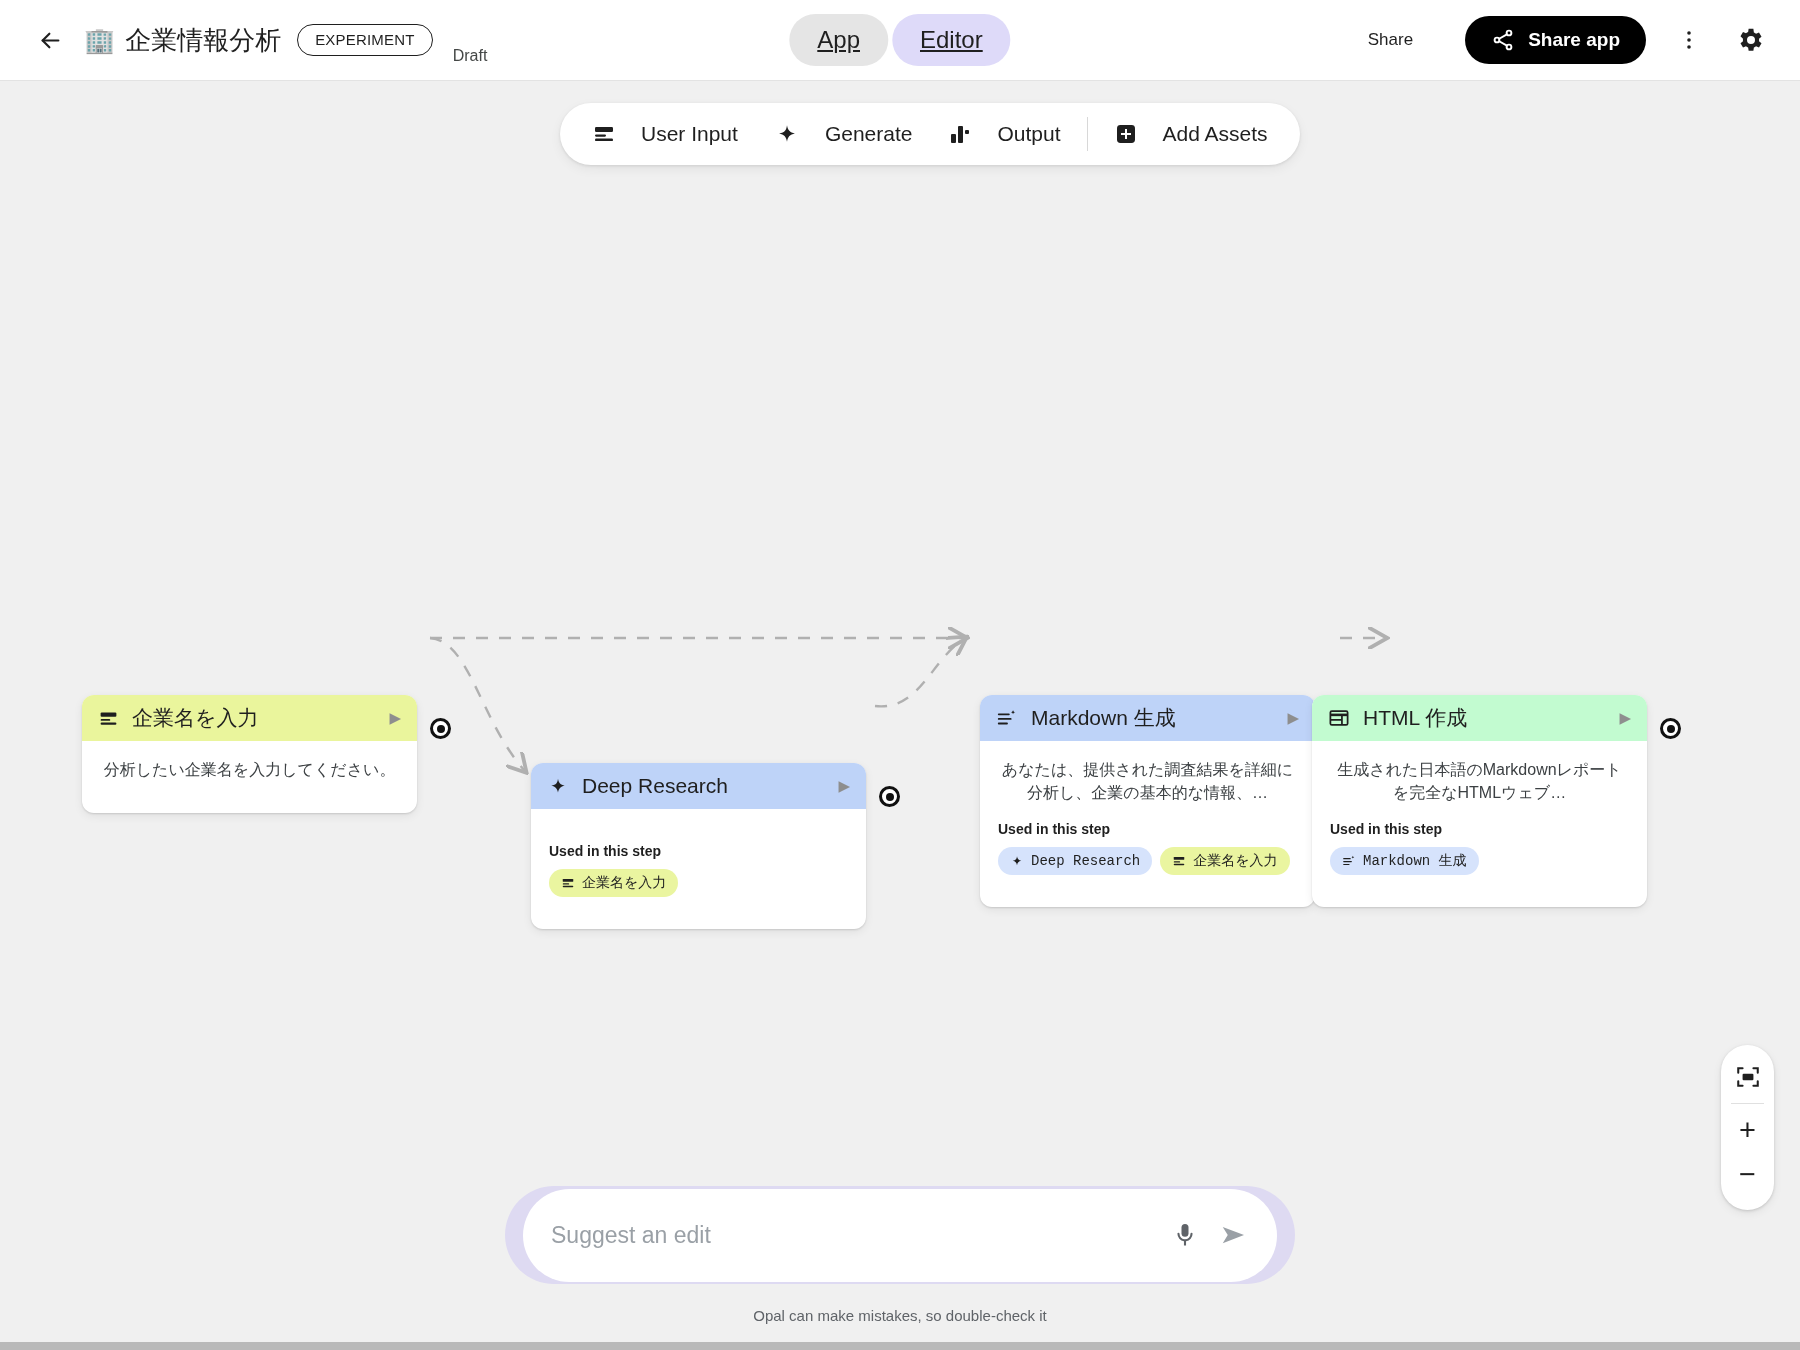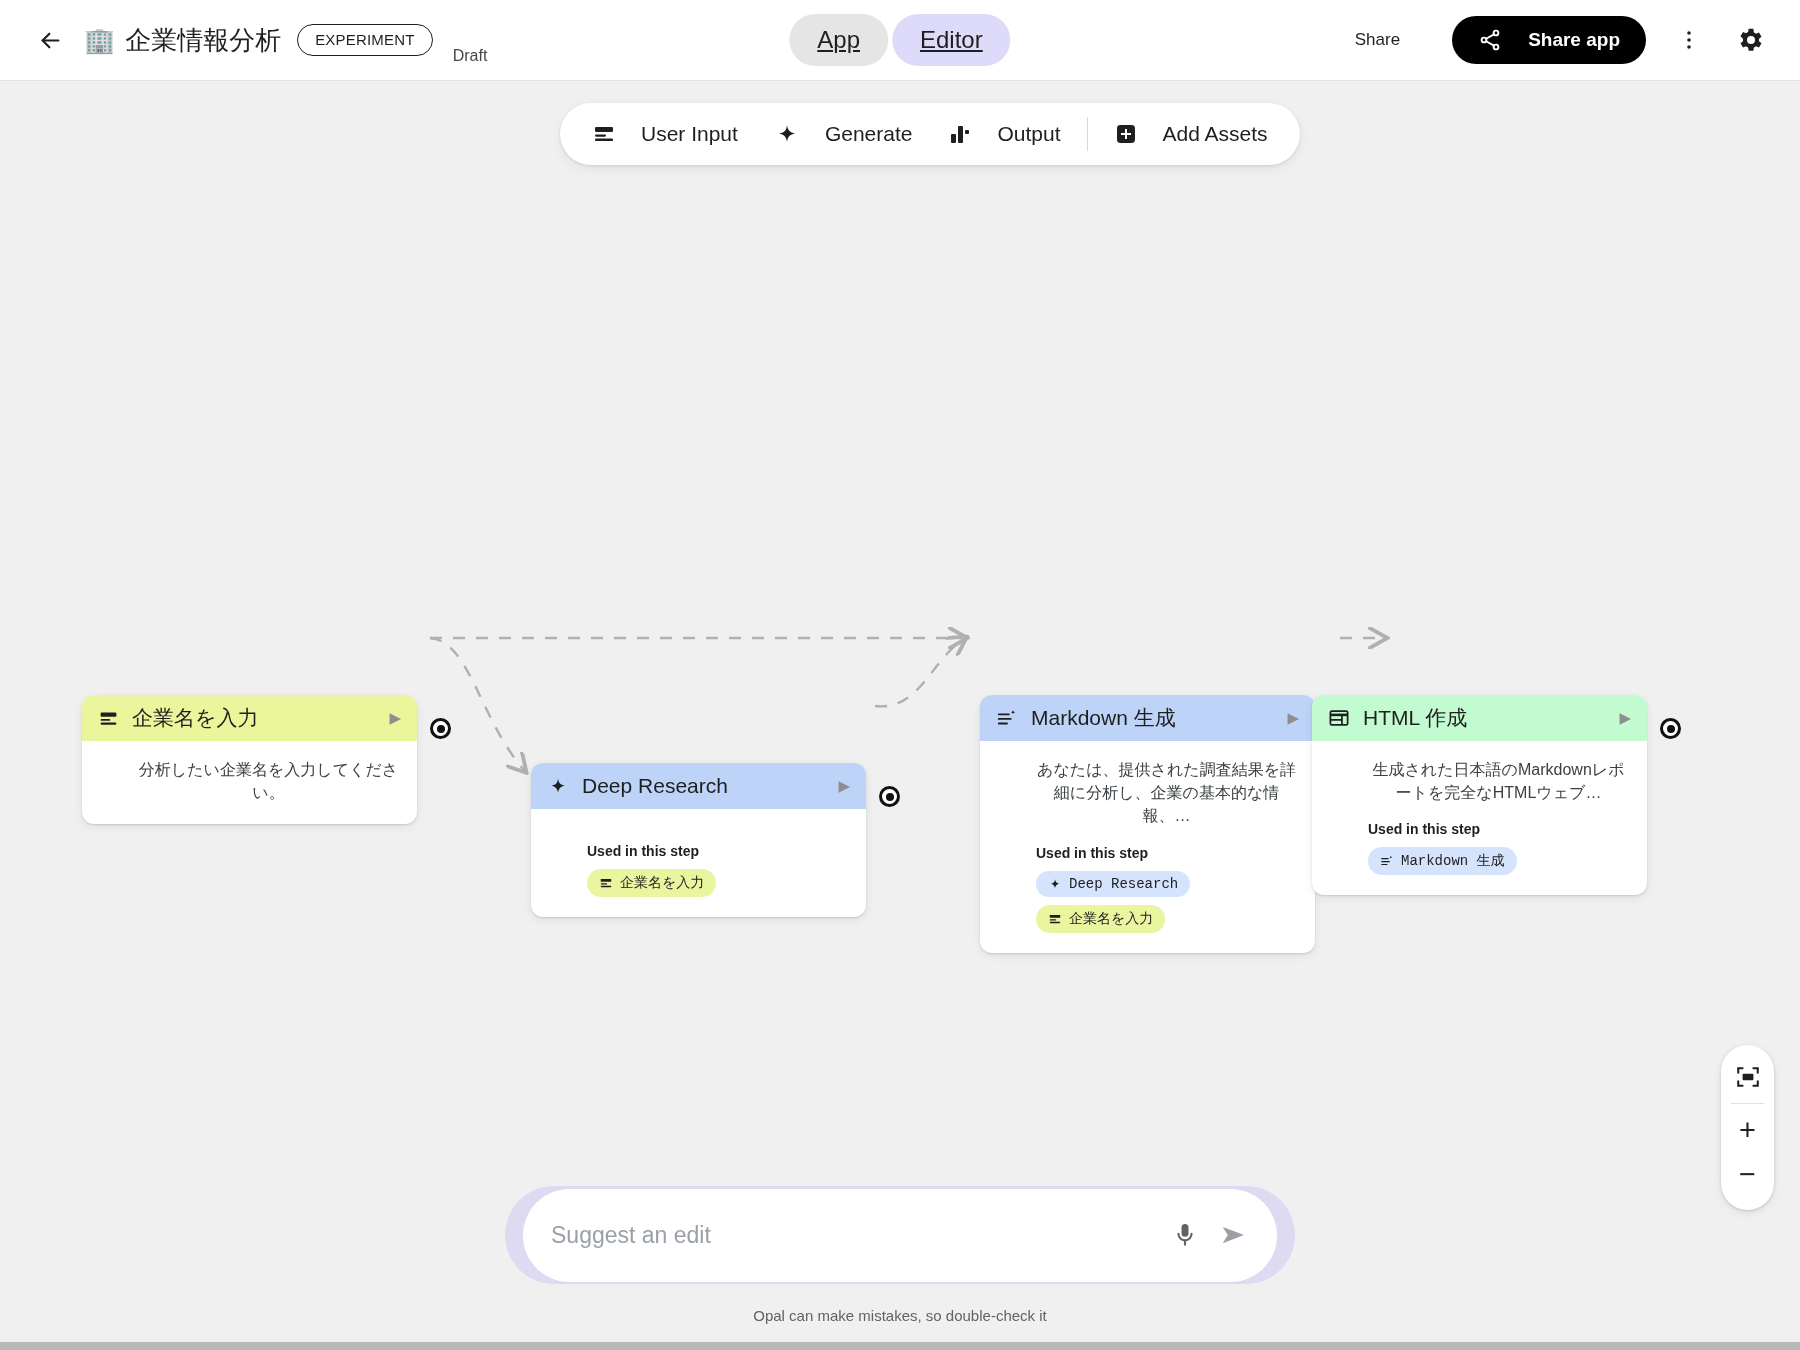--- a/index.html
+++ b/index.html
@@ -48,21 +48,21 @@
   .mode-btn.editor { background: #dedaf9; }
 
   .topbar-right {
     margin-left: auto; display: flex; align-items: center; gap: 0;
     padding-right: 26px;
   }
   .saved-label { font-size: 17px; color: #1f1f1f; margin-right: 52px; }
   .share-btn {
     background: #000; color: #fff; border-radius: 999px;
     height: 48px; padding: 0 26px;
-    display: flex; align-items: center; gap: 26px;
+    display: flex; align-items: center; gap: 13px;
     font-size: 19px; font-weight: bold; cursor: pointer;
   }
   .icon-btn {
     width: 46px; height: 46px; display: flex; align-items: center;
     justify-content: center; cursor: pointer; border-radius: 50%;
   }
   .icon-btn.kebab { margin-left: 20px; }
   .icon-btn.gear  { margin-left: 16px; }
 
   
@@ -99,21 +99,21 @@
   }
   .node-header {
     height: 46px; border-radius: 12px 12px 0 0;
     display: flex; align-items: center; padding: 0 16px;
   }
   .node-header .nh-icon { display: flex; align-items: center; }
   .node-header .nh-title {
     margin-left: 13px; font-size: 21px; color: #1f1f1f; white-space: nowrap;
   }
   .node-header .nh-play { margin-left: auto; color: #8e8e8e; font-size: 15px; }
-  .node-body { padding: 17px 18px 20px; margin-left: 38px; }
+  .node-body { padding: 17px 18px 32px; }
   .node-desc {
     font-size: 16px; line-height: 1.45; color: #3c4043; text-align: center;
   }
   .used-label {
     margin-top: 17px; font-size: 14px; font-weight: bold; color: #1f1f1f;
   }
   .chips { margin-top: 10px; display: flex; gap: 8px; flex-wrap: wrap; }
   .chip {
     display: flex; align-items: center; gap: 7px;
     border-radius: 999px; padding: 5px 12px;

